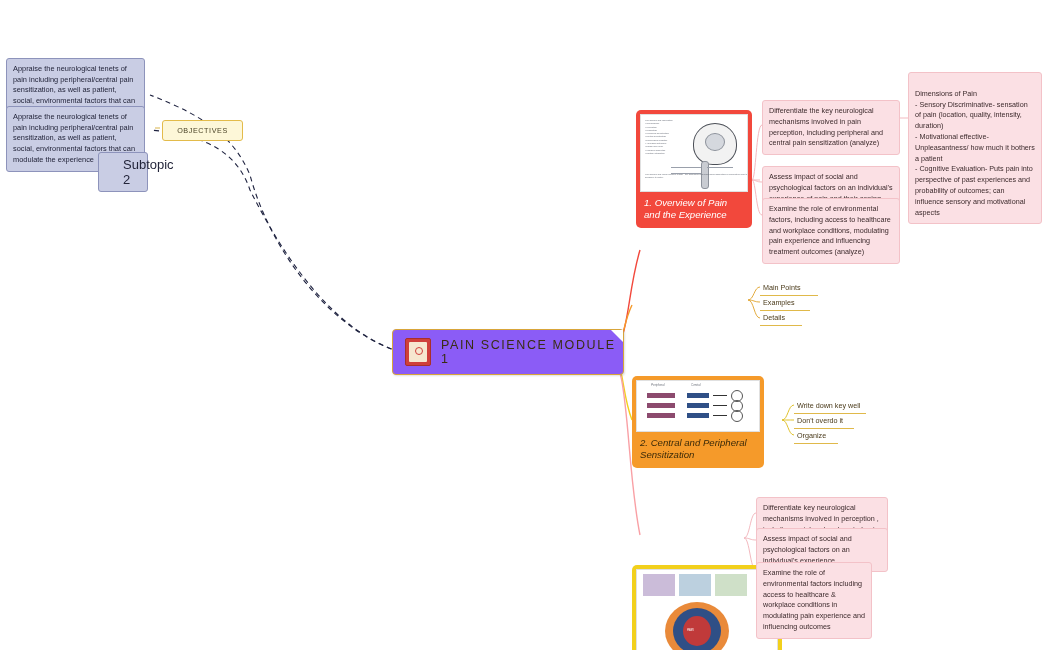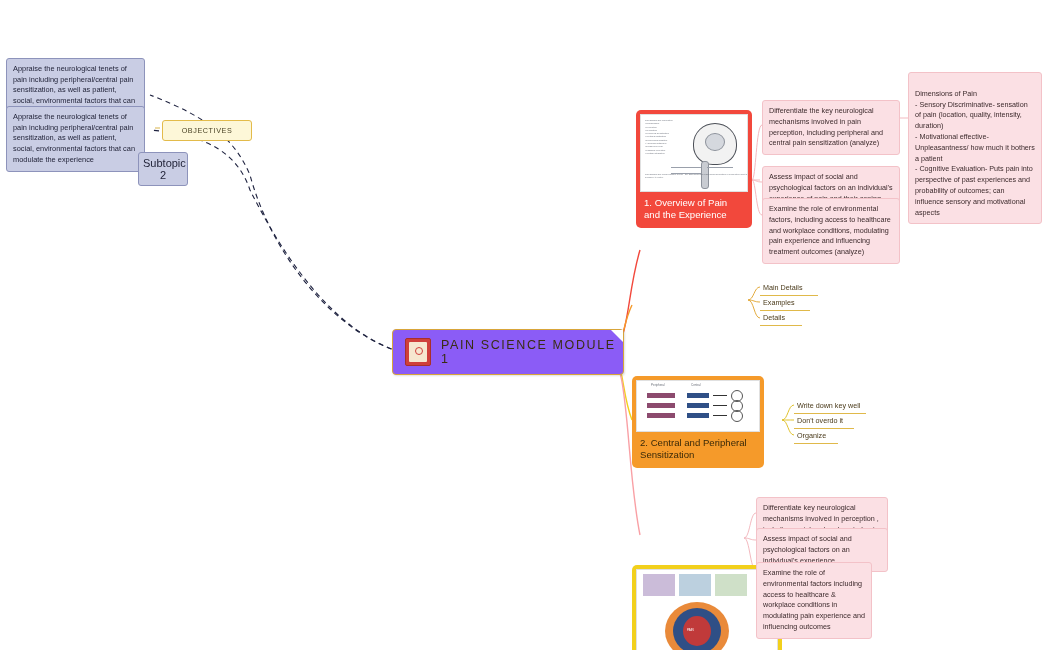--- a/index.html
+++ b/index.html
@@ -40,25 +40,24 @@
     border-radius: 3px;
     font-size: 7.4px;
     line-height: 1.45;
     padding: 5px 6px;
     color: #23253a;
   }
   .subtopic {
     background: #c9cde4;
     border: 1px solid #8d93bb;
     border-radius: 3px;
-    font-size: 11px;
-    padding: 4px 4px;
+    font-size: 13px;
+    padding: 4px 24px;
     color: #23253a;
     text-align: center;
-    margin-left: 40px;
   }
   .objectives-pill {
     background: #fdf7d8;
     border: 1px solid #e3bb4a;
     border-radius: 3px;
     font-size: 7.2px;
     letter-spacing: .6px;
     padding: 5px 6px;
     text-align: center;
     color: #4a4326;
@@ -114,20 +113,21 @@
     border-radius: 50%;
     border: 1.6px solid #cf3f3a;
   }
 
   
   .topic {
     border-radius: 5px;
     padding: 4px;
     box-sizing: border-box;
     position: relative;
+    font-style: italic;
   }
   .topic .thumb {
     background: #ffffff;
     border: 1px solid rgba(0,0,0,.12);
     width: 100%;
     box-sizing: border-box;
     overflow: hidden;
     position: relative;
   }
   .topic .tlabel {
@@ -227,21 +227,21 @@
   </div>
 
   <div class="node obj-box" style="left:6px; top:106px; width:139px;">
     <span>Appraise the neurological tenets of pain including peripheral/central pain sensitization, as well as patient, social, environmental factors that can modulate the experience</span>
   </div>
 
   <div class="node subtopic" style="left:98px; top:152px; width:50px;">
     <span>Subtopic 2</span>
   </div>
 
-  <div class="node objectives-pill" style="left:162px; top:120px; width:90px;">
+  <div class="node objectives-pill" style="left:162px; top:120px; width:81px;">
     <span>OBJECTIVES</span>
   </div>
 
   <div class="node root" style="left:392px; top:329px;">
     <div class="fold"></div>
     <div class="book-icon"></div>
     <div class="root-title">PAIN SCIENCE MODULE 1</div>
   </div>
 
   <div class="node topic t1" style="left:636px; top:110px; width:116px;">
@@ -291,21 +291,21 @@
       <div class="art-line" style="left:76px; top:24px; width:14px; height:1px; background:#333;"></div>
       <div class="art-line" style="left:76px; top:34px; width:14px; height:1px; background:#333;"></div>
       <div class="ring" style="left:94px; top:9px; width:10px; height:10px; border:.8px solid #555;"></div>
       <div class="ring" style="left:94px; top:19px; width:10px; height:10px; border:.8px solid #555;"></div>
       <div class="ring" style="left:94px; top:29px; width:10px; height:10px; border:.8px solid #555;"></div>
     </div>
     <div class="tlabel">2. Central and Peripheral Sensitization</div>
   </div>
 
   <div class="node bullet u" style="left:760px; top:281px; width:58px;">
-    <span>Main Details</span>
+    <span>Main Points</span>
   </div>
   <div class="node bullet u" style="left:760px; top:296px; width:50px;">
     <span>Examples</span>
   </div>
   <div class="node bullet u" style="left:760px; top:311px; width:42px;">
     <span>Details</span>
   </div>
 
   <div class="node topic t3" style="left:632px; top:355px; width:150px;">
     <div class="thumb" style="height:102px;">

